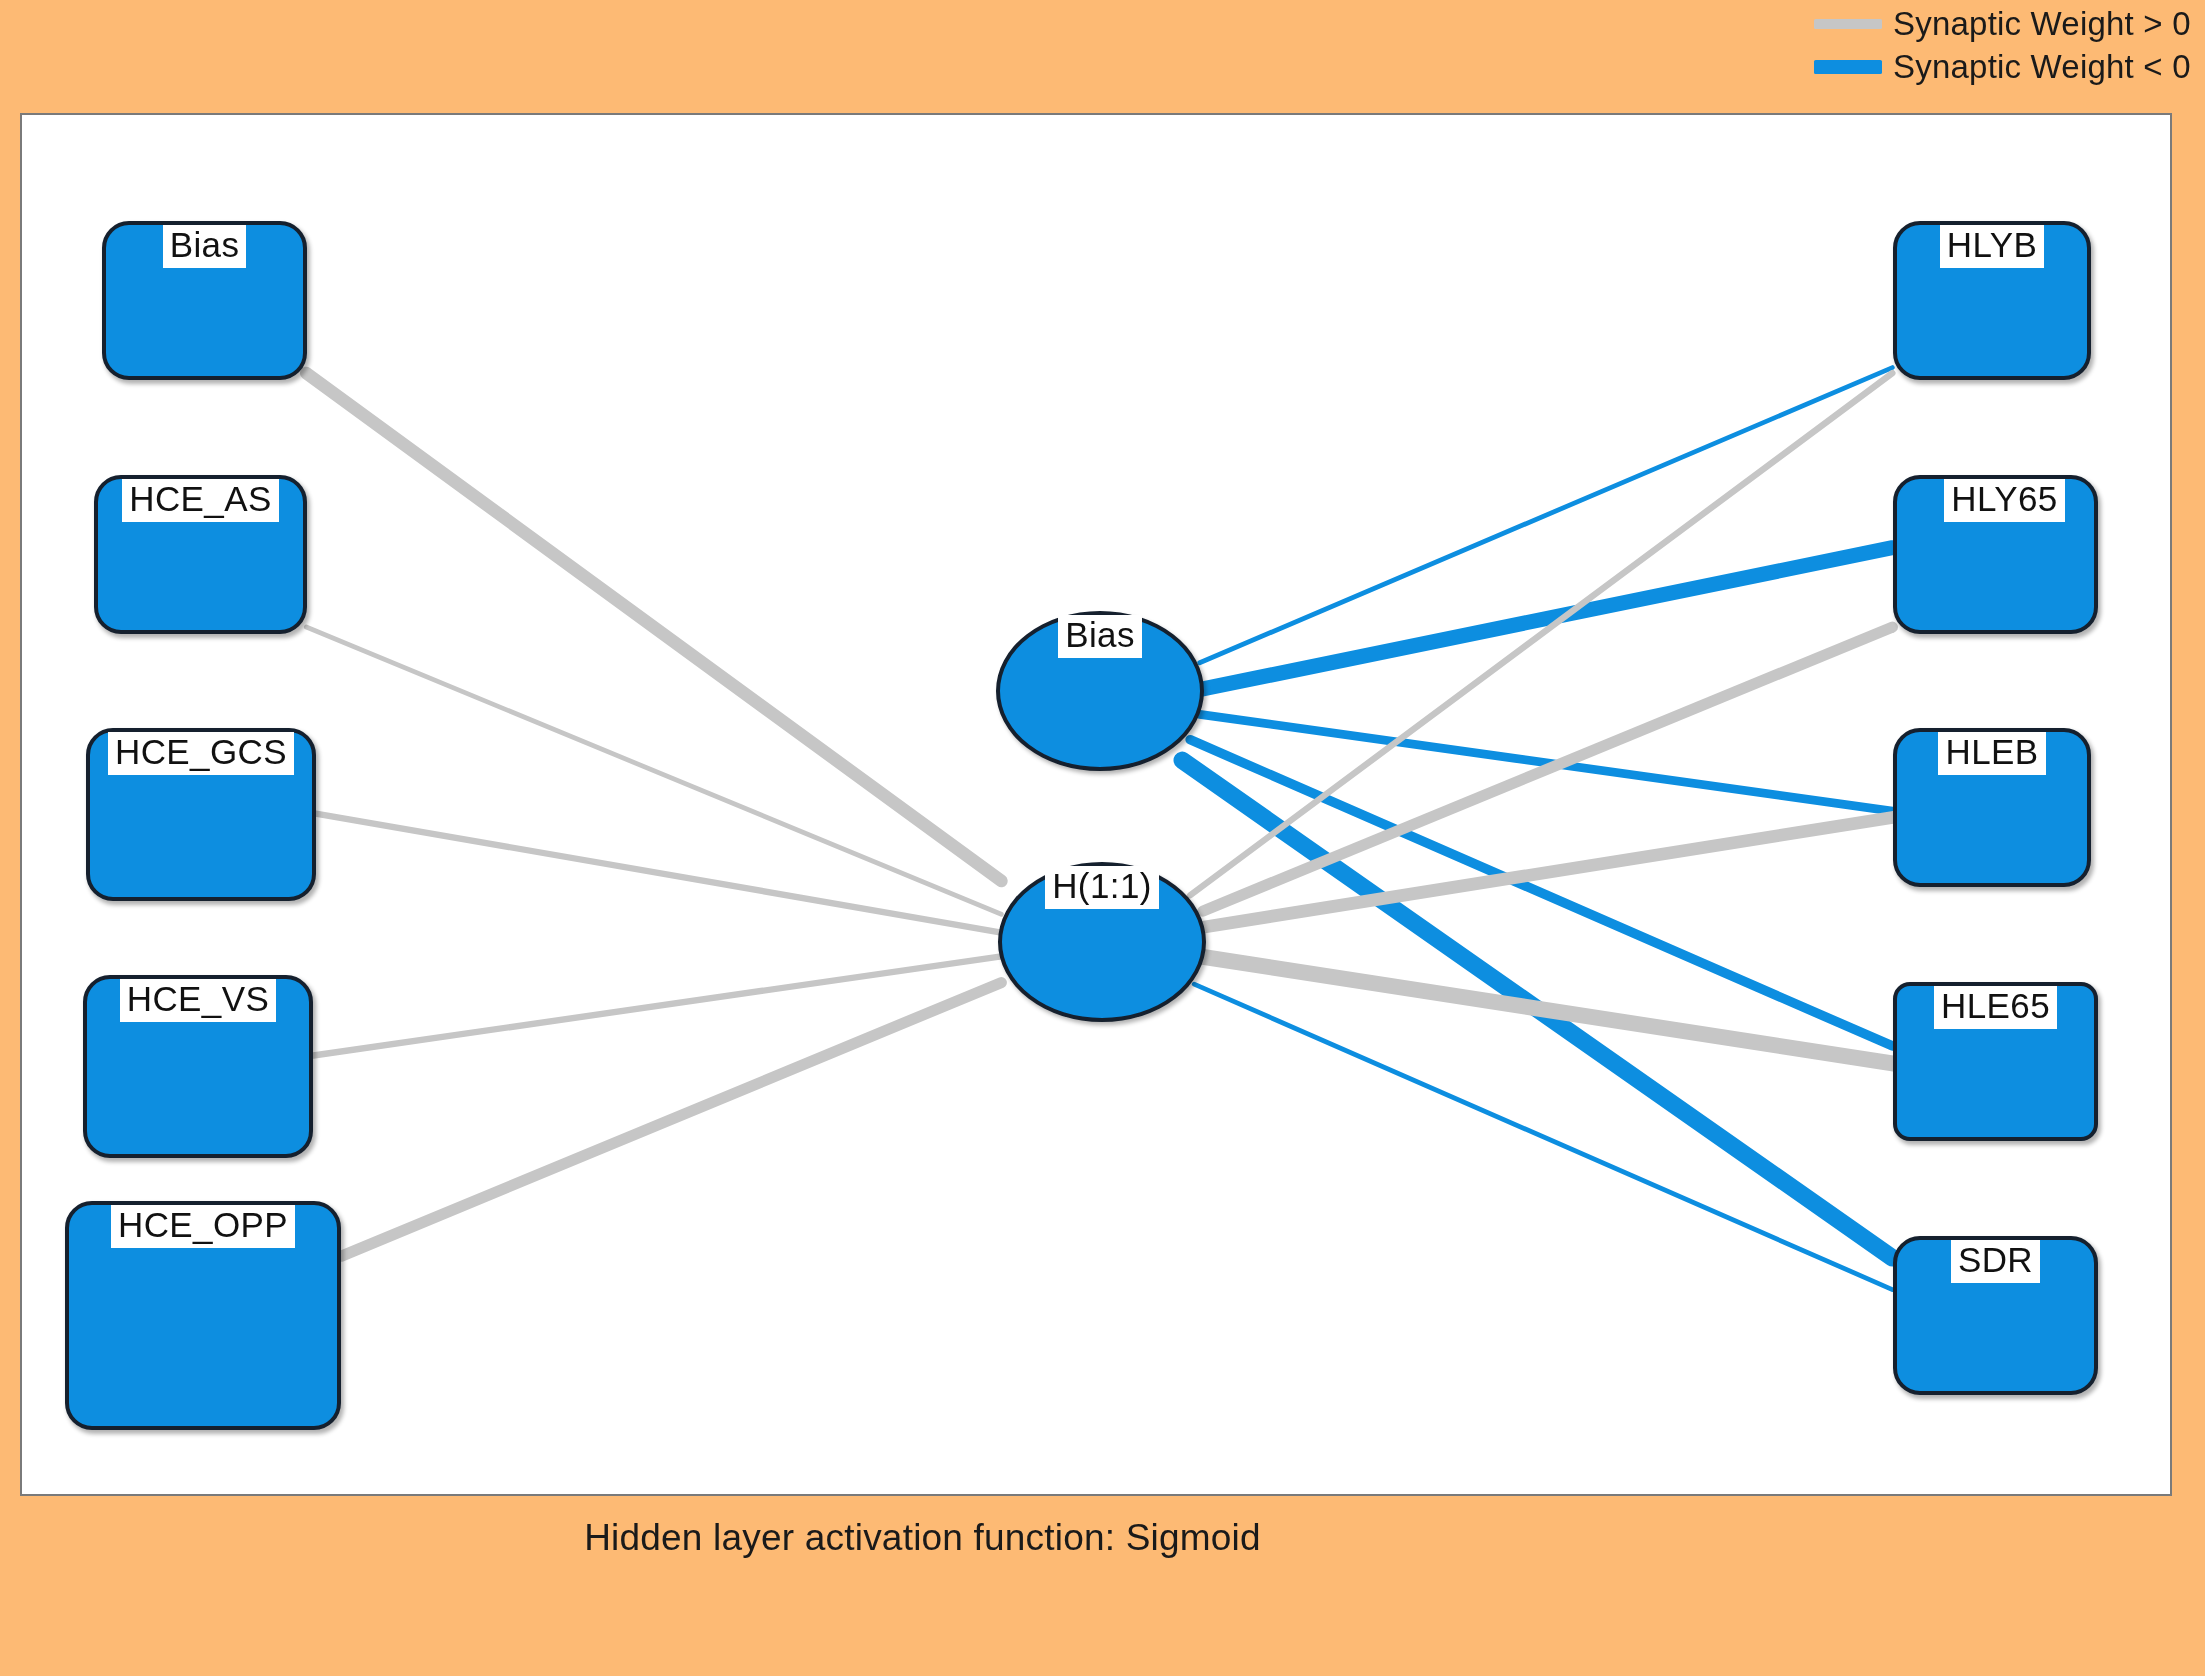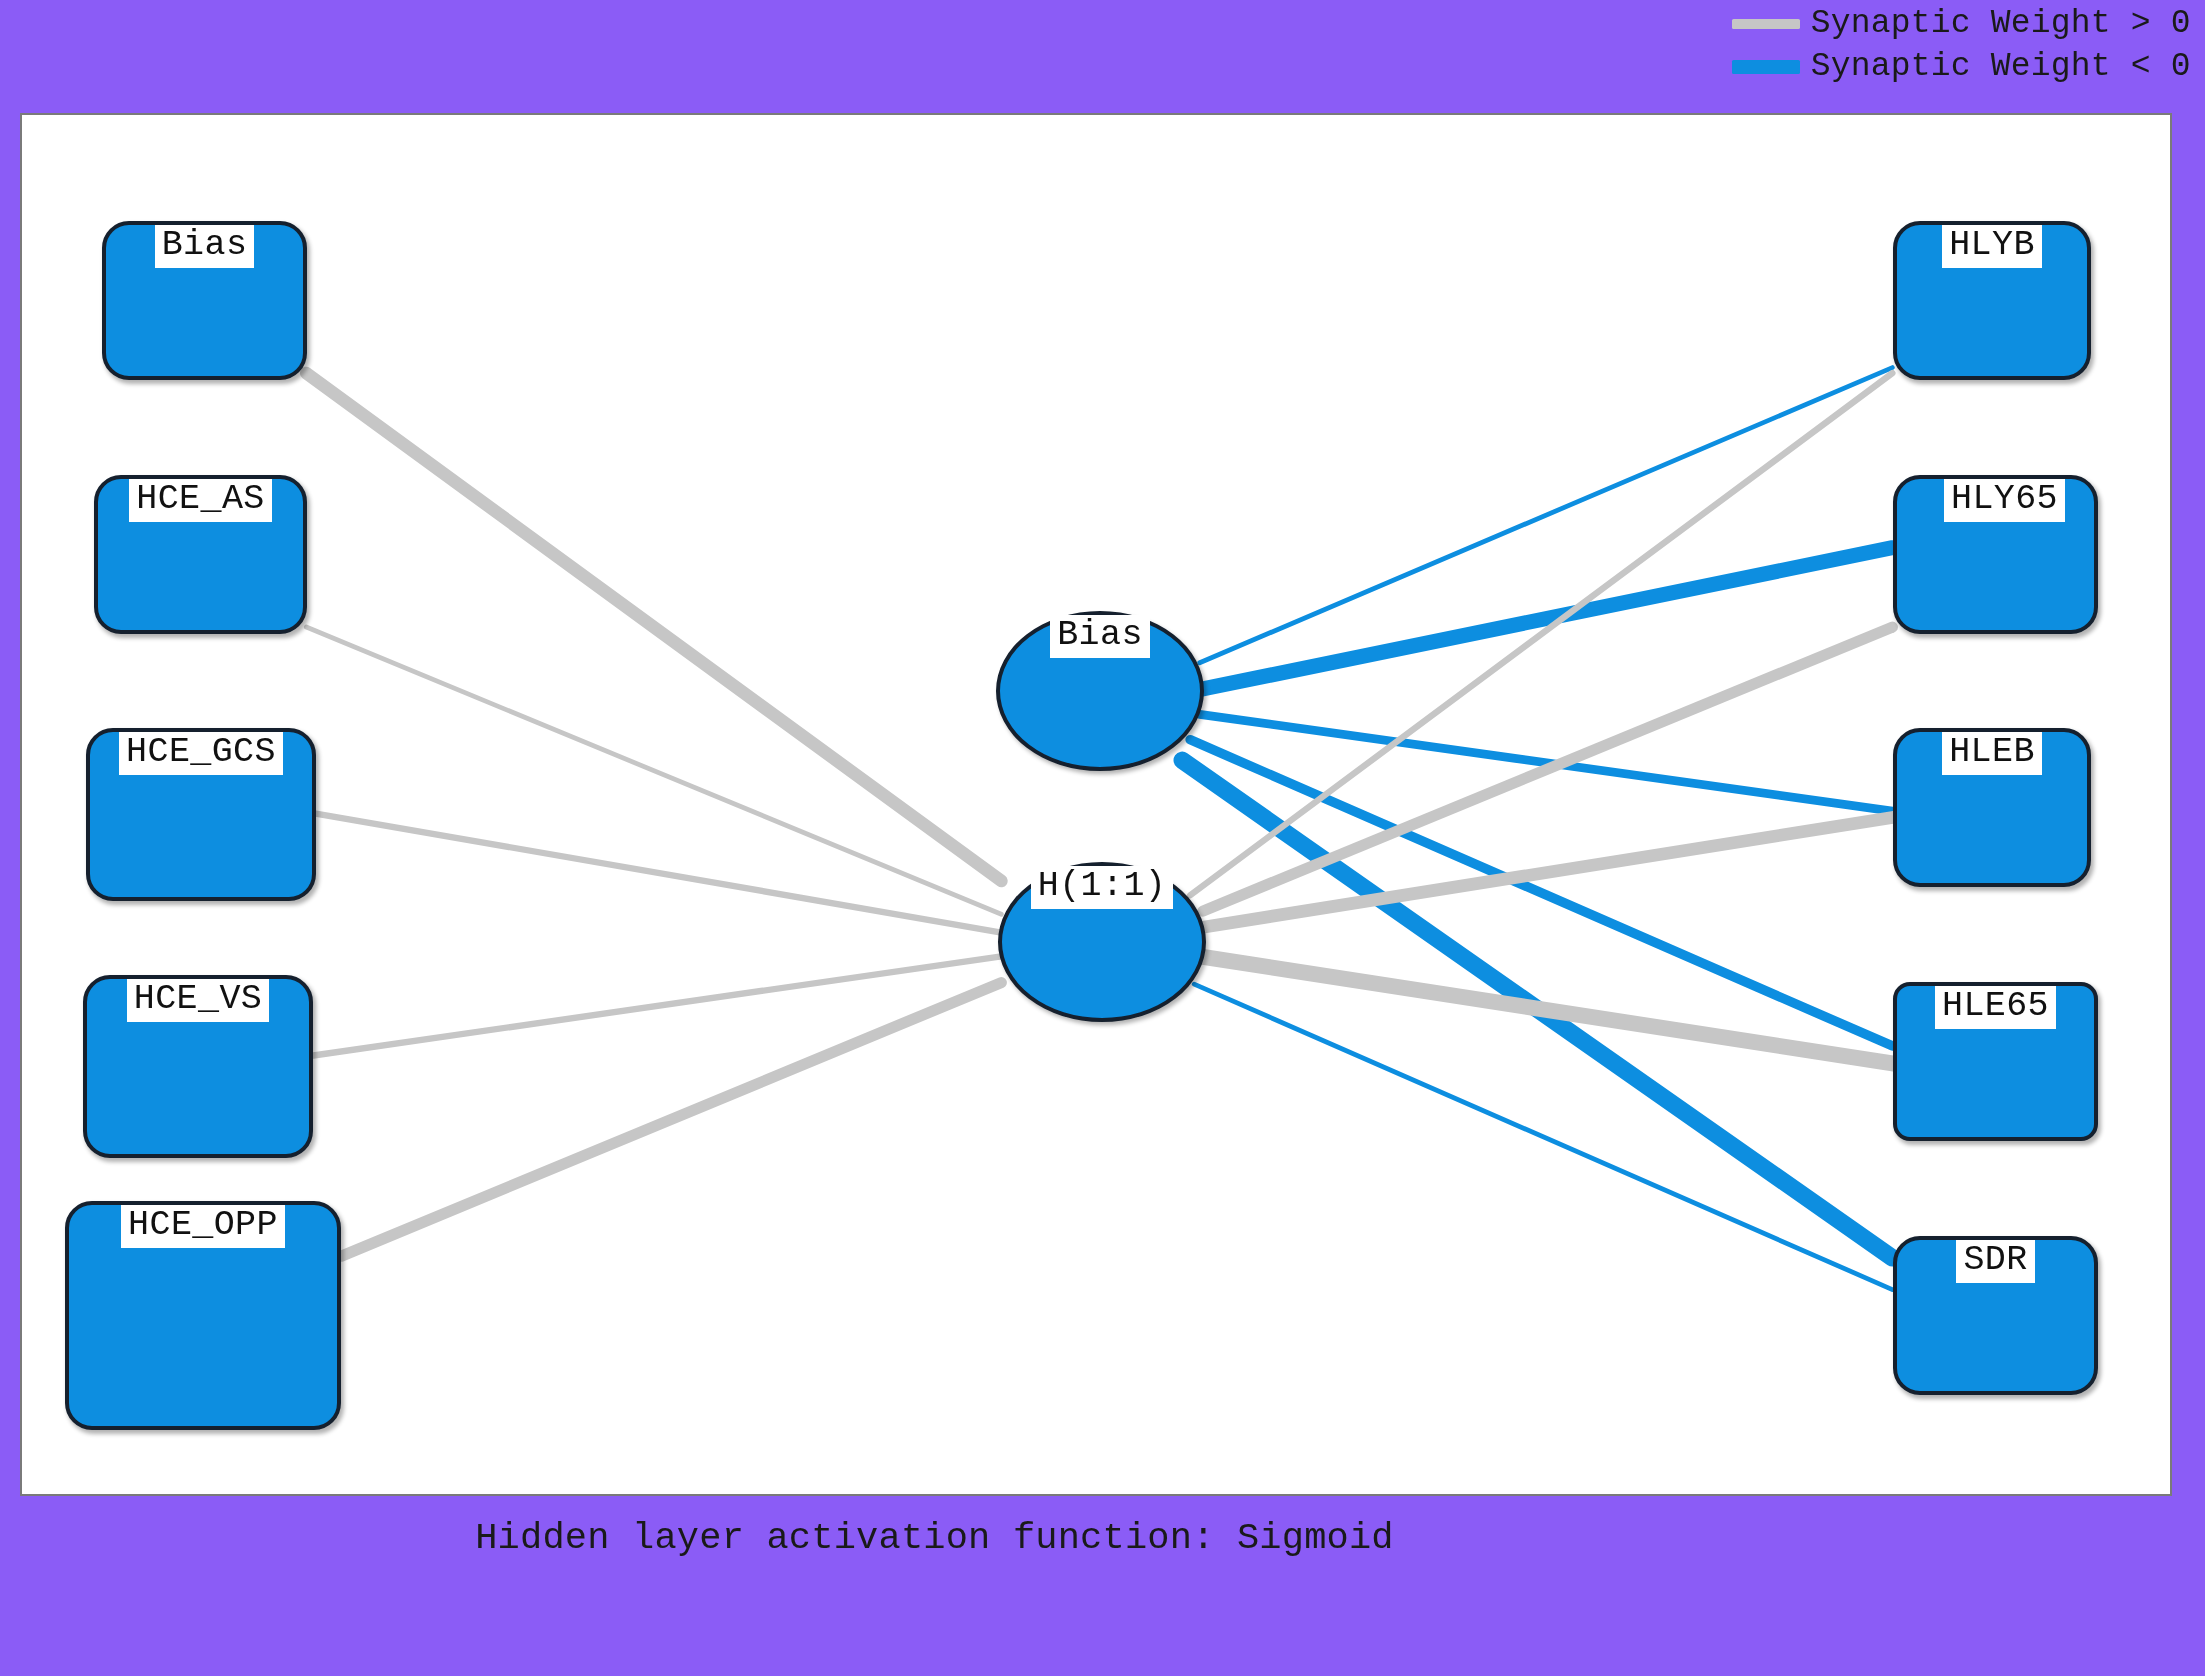--- a/index.html
+++ b/index.html
@@ -4,22 +4,22 @@
 <style>
   html, body {
     margin: 0;
     padding: 0;
     background: #ffffff;
   }
   #root {
     position: relative;
     width: 2205px;
     height: 1677px;
-    background: #8b5cf6;
-    font-family: Liberation Mono, monospace;
+    background: #fdba74;
+    font-family: Liberation Sans, sans-serif;
     overflow: hidden;
   }
 
   
   #legend {
     position: absolute;
     top: 6.3px;
     right: 14.3px;
     display: flex;
     flex-direction: column;
@@ -91,21 +91,21 @@
     padding: 2.4px 7.1px 4px 7.1px;
     white-space: nowrap;
     letter-spacing: 0.4px;
   }
   .node.ellipse .node-label { font-size: 35px; }
 
   
   .caption {
     position: absolute;
     width: 1845px;
-    left: 12px;
+    left: 0;
     text-align: center;
     font-size: 37px;
     color: #1a1a1a;
     letter-spacing: 0.2px;
   }
   #caption-hidden { top: 1517px; }
   #caption-output { top: 1605px; }
 </style>
 </head>
 <body>

